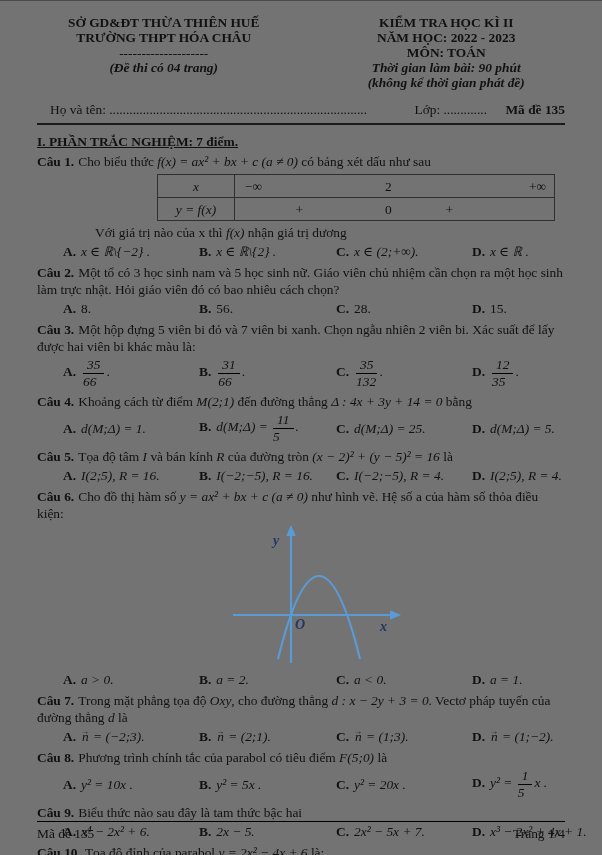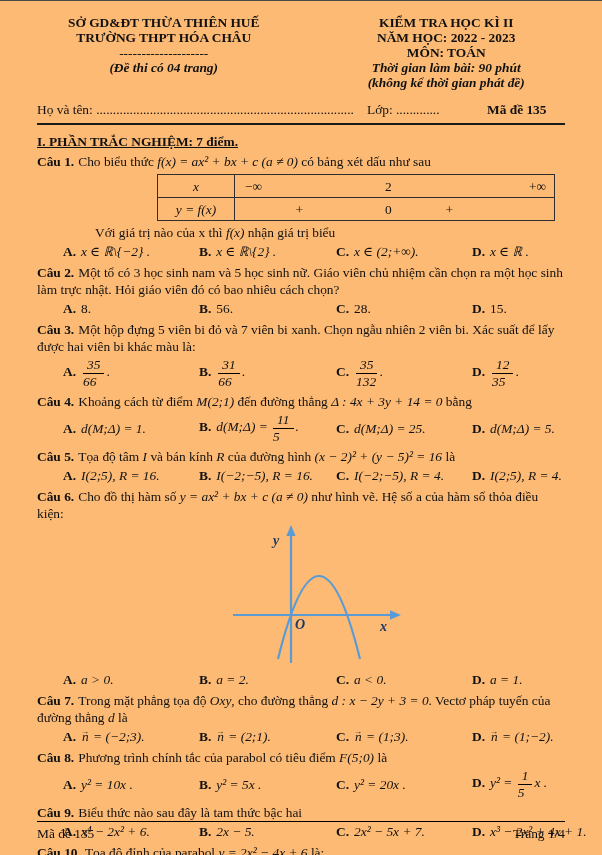--- a/index.html
+++ b/index.html
@@ -1,34 +1,34 @@
 <!DOCTYPE html>
 <html><head>
 <meta charset="utf-8">
 <style>
   * { margin:0; padding:0; box-sizing:border-box; }
   html,body { background:#ffffff; }
   .page {
     width:602px; height:855px; position:relative; overflow:hidden;
-    background:#fdba74; color:#111;
+    background:#737373; color:#111;
     font-family:"Liberation Serif","DejaVu Serif",serif;
     font-size:13.4px; line-height:17px;
     padding:10px 37px 0 37px;
     border-top:1.6px solid #4a4a4a;
   }
   
   .hdr { display:flex; justify-content:space-between; margin-top:4px; }
   .hdr-left { width:48%; text-align:center; }
   .hdr-right { width:45%; text-align:center; }
   .hline { line-height:15px; }
   .b { font-weight:bold; }
   .bi { font-weight:bold; font-style:italic; }
   .student-row {
     display:grid; grid-template-columns:330px 120px auto;
-    margin-top:11px; padding-bottom:5px; border-bottom:2.5px solid #1b1b1b;
+    margin-top:11px; padding-bottom:5px; border-bottom:2.5px solid #1b1b1b;text-align:right;
   }
   
   .section-title { font-weight:bold; margin:8px 0 3px 0;text-decoration:underline; }
   .q { margin-top:3px; }
   .qlabel { font-weight:bold; margin-right:4px; }
   .m { font-style:italic;margin-top:24px; }
   .opts {
     display:grid; grid-template-columns:136px 137px 136px auto;
     margin:1px 0 1px 26px; align-items:center; min-height:19px;
   }
@@ -107,21 +107,21 @@
         <td class="hcell">y = f(x)</td>
         <td class="vcell">
           <span class="p-q1">+</span>
           <span class="p-c">0</span>
           <span class="p-q3">+</span>
         </td>
       </tr>
     </tbody>
       </table>
     <div class="sub">
-      <span>Với giá trị nào của x thì </span><i class="m">f(x)</i><span> nhận giá trị biểu</span>
+      <span>Với giá trị nào của x thì </span><i class="m">f(x)</i><span> nhận giá trị dương</span>
     </div>
     <div class="opts">
       <span class="opt"><span class="letter">A.</span><i class="m">x ∈ ℝ\{−2} .</i></span>
       <span class="opt"><span class="letter">B.</span><i class="m">x ∈ ℝ\{2} .</i></span>
       <span class="opt"><span class="letter">C.</span><i class="m">x ∈ (2;+∞).</i></span>
       <span class="opt"><span class="letter">D.</span><i class="m">x ∈ ℝ .</i></span>
     </div>
   </div>
 
   <div class="q">
@@ -155,21 +155,21 @@
     <div class="opts tall">
       <span class="opt"><span class="letter">A.</span><i class="m">d(M;Δ) = 1.</i></span>
       <span class="opt"><span class="letter">B.</span><i class="m">d(M;Δ) = </i><span class="frac"><span class="fn">11</span><span class="fd">5</span></span><i class="m">.</i></span>
       <span class="opt"><span class="letter">C.</span><i class="m">d(M;Δ) = 25.</i></span>
       <span class="opt"><span class="letter">D.</span><i class="m">d(M;Δ) = 5.</i></span>
     </div>
   </div>
 
   <div class="q">
     <div>
-      <span class="qlabel">Câu 5.</span><span>Tọa độ tâm </span><i class="m">I</i><span> và bán kính </span><i class="m">R</i><span> của đường hình </span><i class="m">(x − 2)² + (y − 5)² = 16</i><span> là</span>
+      <span class="qlabel">Câu 5.</span><span>Tọa độ tâm </span><i class="m">I</i><span> và bán kính </span><i class="m">R</i><span> của đường tròn </span><i class="m">(x − 2)² + (y − 5)² = 16</i><span> là</span>
     </div>
     <div class="opts">
       <span class="opt"><span class="letter">A.</span><i class="m">I(2;5), R = 16.</i></span>
       <span class="opt"><span class="letter">B.</span><i class="m">I(−2;−5), R = 16.</i></span>
       <span class="opt"><span class="letter">C.</span><i class="m">I(−2;−5), R = 4.</i></span>
       <span class="opt"><span class="letter">D.</span><i class="m">I(2;5), R = 4.</i></span>
     </div>
   </div>
 
   <div class="q">

